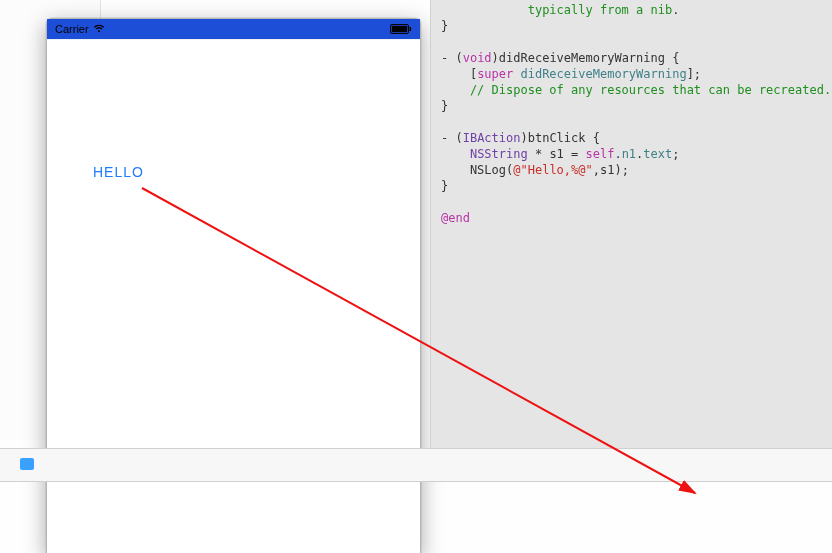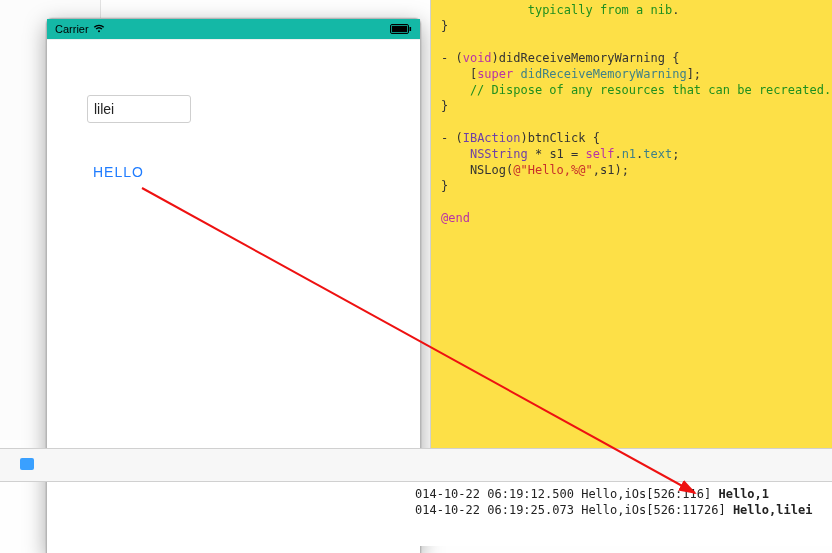--- a/index.html
+++ b/index.html
@@ -16,21 +16,21 @@
     background:#fff;
     box-shadow:0 6px 22px rgba(0,0,0,0.35),0 0 0 1px rgba(0,0,0,0.06);
   }
   .sim-title{
     height:22px;line-height:22px;text-align:center;
     background:linear-gradient(#f7f7f7,#e9e9e9);
     border-bottom:1px solid #c7c7c7;border-radius:6px 6px 0 0;
     font-size:12px;color:#3a3a3a;
   }
   .sim-status{
-    height:20px;background:#14b8a6;display:flex;align-items:center;
+    height:20px;background:#1d4ed8;display:flex;align-items:center;
     justify-content:space-between;padding:0 8px;font-size:11px;color:#000;
     border-bottom:1px solid #f0f0f0;
   }
   .sim-status .mid{position:absolute;left:0;right:0;text-align:center;font-size:11px;}
   .battery{display:inline-flex;align-items:center;gap:2px;}
   .battery svg{display:block;}
 
   .sim-body{position:relative;background:#fff;height:490px;}
   .sim-input{
     position:absolute;left:40px;top:55px;width:90px;height:26px;
@@ -38,21 +38,21 @@
     font-size:14px;color:#222;
   }
   .sim-button{
     position:absolute;left:46px;top:124px;font-size:14px;color:#1f7cff;
     background:none;border:none;padding:0;cursor:pointer;letter-spacing:1px;
   }
 
   
   .code-pane{
     position:absolute;left:430px;top:0;right:0;height:448px;
-    background:#fde047;border-left:1px solid #d0d0d0;
+    background:#e5e5e5;border-left:1px solid #d0d0d0;
     font-family:Menlo,Monaco,Consolas,monospace;font-size:12px;line-height:16px;
     white-space:pre;color:#333;padding:2px 10px 2px 10px;overflow:hidden;
   }
   .tok-kw{color:#b833a5;}
   .tok-type{color:#6f41a7;}
   .tok-self{color:#b833a5;}
   .tok-prop{color:#3f8087;}
   .tok-str{color:#c7302b;}
   .tok-cmt{color:#1f8f1f;}
   .tok-at{color:#c7302b;}
@@ -92,21 +92,20 @@
       <span class="battery">
         <svg width="22" height="10" viewBox="0 0 22 10">
           <rect x="0.5" y="0.5" width="18" height="9" rx="1.5" fill="none" stroke="#000"></rect>
           <rect x="1.8" y="1.8" width="15.4" height="6.4" fill="#000"></rect>
           <rect x="19.5" y="3" width="1.6" height="4" fill="#000"></rect>
         </svg>
       </span>
     </div>
 
     <div class="sim-body">
-      <input class="sim-input" value="lilei" style="">
       <button class="sim-button">HELLO</button>
     </div>
   </div>
 
   <div class="code-pane"><span class="tok-cmt">            typically from a nib</span><span>.</span>
 <span>}</span>
 
 <span>- (</span><span class="tok-kw">void</span><span>)didReceiveMemoryWarning {</span>
 <span>    [</span><span class="tok-kw">super</span><span class="tok-prop"> didReceiveMemoryWarning</span><span>];</span>
 <span class="tok-cmt">    // Dispose of any resources that can be recreated.</span>
@@ -116,22 +115,20 @@
 <span>    </span><span class="tok-type">NSString</span><span> * s1 = </span><span class="tok-self">self</span><span>.</span><span class="tok-prop">n1</span><span>.</span><span class="tok-prop">text</span><span>;</span>
 <span>    NSLog(</span><span class="tok-at">@</span><span class="tok-str">"Hello,%@"</span><span>,s1);</span>
 <span>}</span>
 
 <span class="tok-kw">@end</span></div>
 
   <div class="hstrip">
     <div class="blue-tag"></div>
   </div>
 
-  <div class="console"><span><span>014-10-22 06:19:12.500 Hello,iOs[526:11</span><span>6</span><span>] </span><b>Hello,1</b></span>
-<span><span>014-10-22 06:19:25.073 Hello,iOs[526:11726] </span><b>Hello,lilei</b></span></div>
 
   <svg class="arrow-layer" width="832" height="553">
     <defs>
       <marker id="ah" markerWidth="10" markerHeight="10" refX="8" refY="3" orient="auto">
         <path d="M0,0 L9,3 L0,6 z" fill="#e11"></path>
       </marker>
     </defs>
     <line x1="142" y1="188" x2="695" y2="493" stroke="#e11" stroke-width="2" marker-end="url(#ah)"></line>
   </svg>
 </div>

